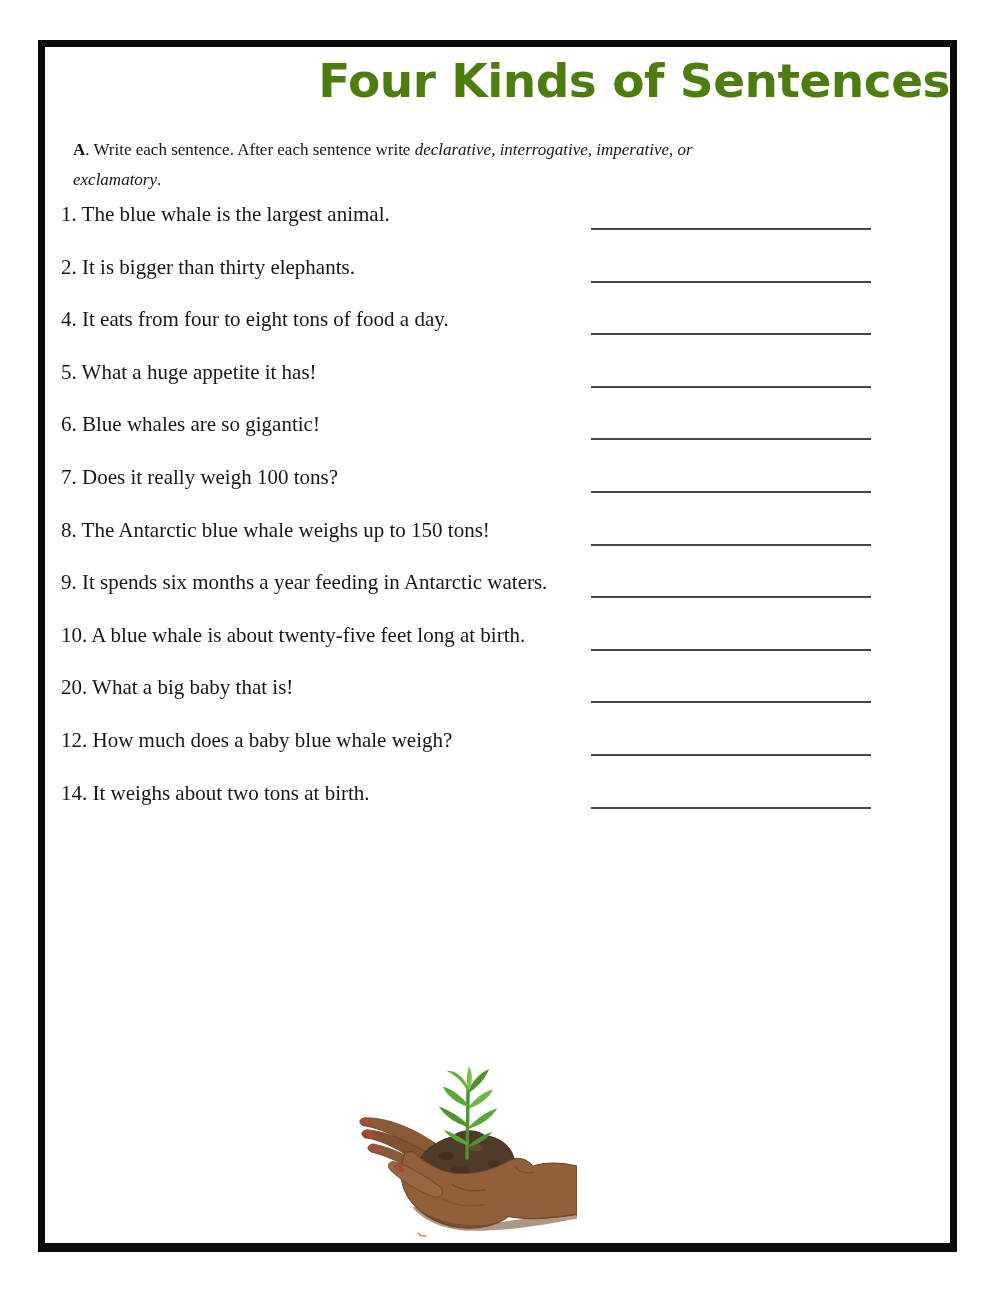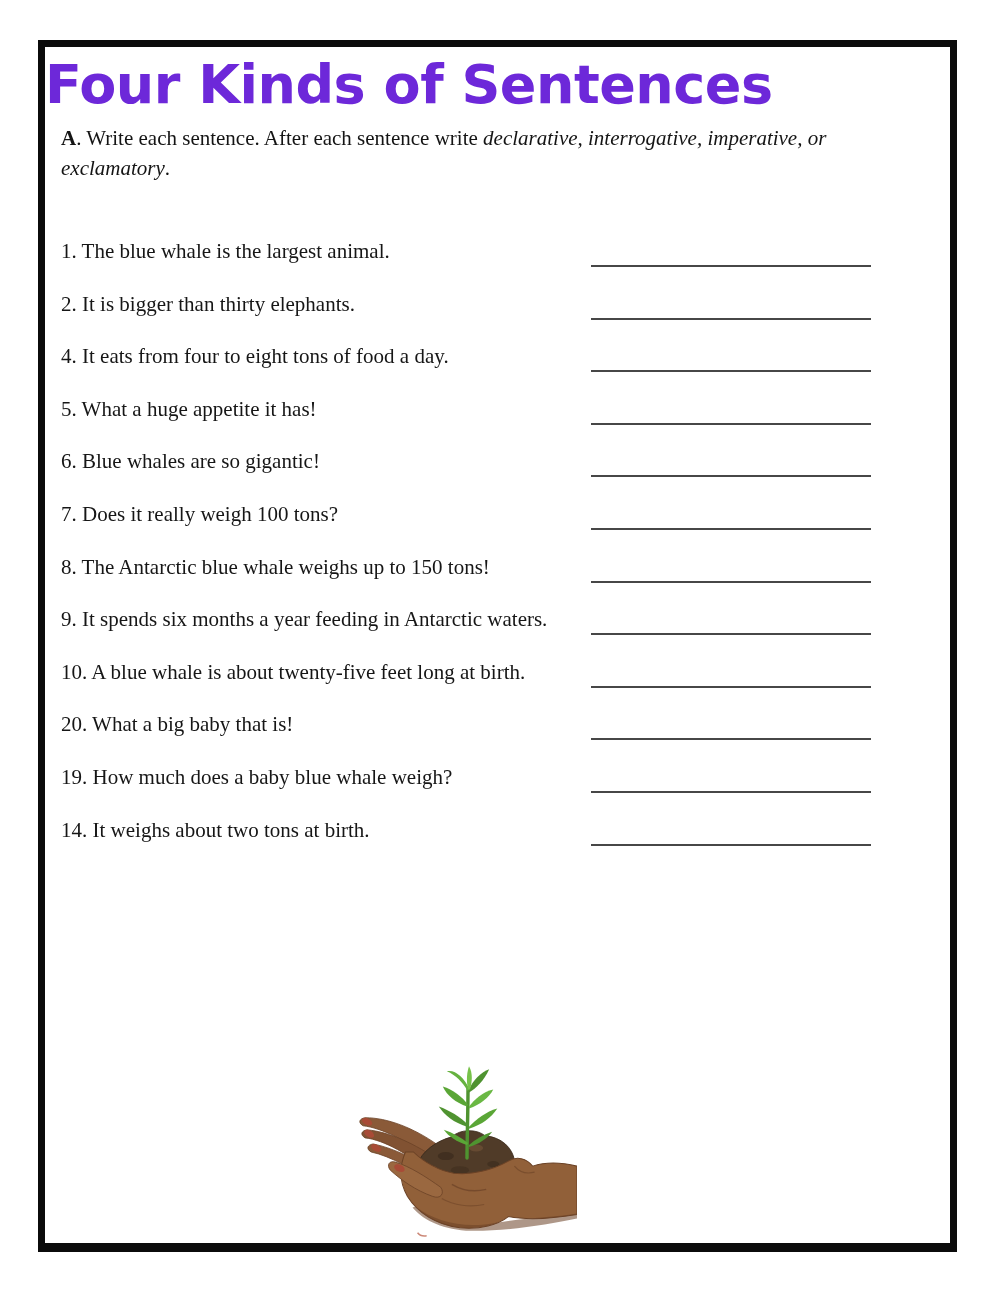--- a/index.html
+++ b/index.html
@@ -8,32 +8,32 @@
     font-family:"Liberation Serif", serif;color:#1c1c1c;
     -webkit-font-smoothing:antialiased;
   }
   .frame{
     position:absolute;left:38px;top:40px;width:919px;height:1212px;
     border:7px solid #0b0b0b;border-bottom-width:9px;box-sizing:border-box;
     background:#ffffff;
   }
   .title{
     position:absolute;left:0;right:0;top:6px;margin:0;
-    text-align:left;
+    text-align:right;
     font-family:"DejaVu Sans", sans-serif;
-    font-weight:800;font-size:54px;letter-spacing:-0.5px;color:#6d28d9;
+    font-weight:800;font-size:47px;letter-spacing:-0.5px;color:#4d7c0f;
   }
   .instructions{
-    position:absolute;left:16px;top:76px;width:868px;margin:0;
-    font-size:21px;line-height:30px;color:#141414;
+    position:absolute;left:16px;top:76px;width:868px;margin:12px;
+    font-size:17px;line-height:30px;color:#141414;
   }
   .instructions b{font-weight:bold;}
   .instructions i{font-style:italic;}
   .items{
-    position:absolute;left:16px;top:151px;width:810px;margin-top:37px;
+    position:absolute;left:16px;top:151px;width:810px;
   }
   .row{
     position:relative;height:52.6px;padding-top:3px;box-sizing:border-box;
     white-space:nowrap;
   }
   .item-text{
     font-size:21px;line-height:27px;color:#161616;
   }
   .answer-blank{
     position:absolute;right:0;top:30px;width:280px;height:2px;
@@ -88,21 +88,21 @@
     </div>
     <div class="row">
       <span class="item-text">10. A blue whale is about twenty-five feet long at birth.</span>
       <span class="answer-blank"></span>
     </div>
     <div class="row">
       <span class="item-text">20. What a big baby that is!</span>
       <span class="answer-blank"></span>
     </div>
     <div class="row">
-      <span class="item-text">19. How much does a baby blue whale weigh?</span>
+      <span class="item-text">12. How much does a baby blue whale weigh?</span>
       <span class="answer-blank"></span>
     </div>
     <div class="row">
       <span class="item-text">14. It weighs about two tons at birth.</span>
       <span class="answer-blank"></span>
     </div>
   </div>
 
   <div class="illustration">
     <svg viewBox="0 0 220 170" xmlns="http://www.w3.org/2000/svg">

